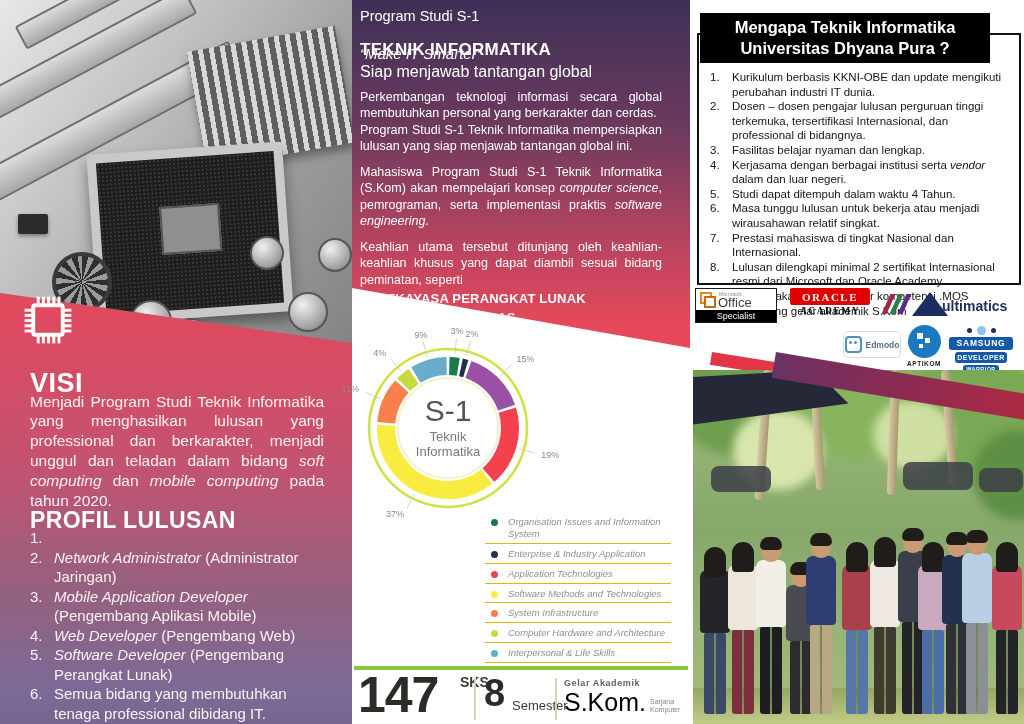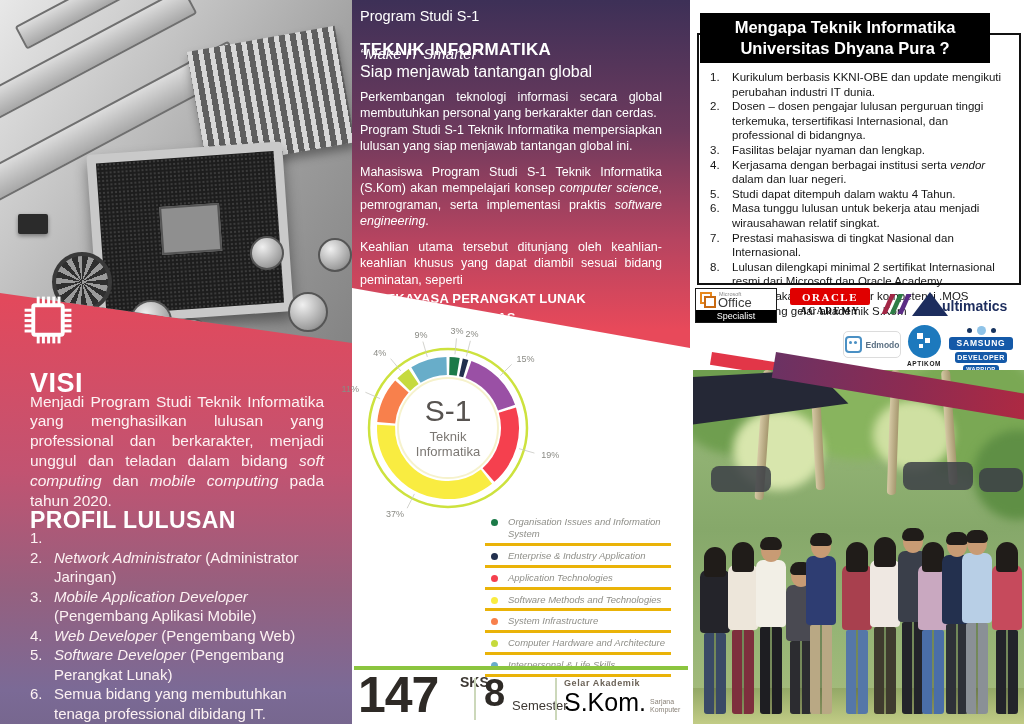--- a/index.html
+++ b/index.html
@@ -41,21 +41,21 @@
   .ptitle{position:absolute;left:8px;top:40px;font-size:17px;font-weight:bold;letter-spacing:.3px;}
   .tagline{position:absolute;left:8px;top:45px;font-size:15px;font-style:italic;}
   .subtitle{position:absolute;left:8px;top:63px;font-size:16px;}
   .mid-paras{position:absolute;left:8px;top:89px;width:302px;font-size:12.5px;line-height:1.3;text-align:justify;}
   .mid-paras p{margin:0;}
   .mid-paras p.gap{margin-top:10px;}
   .specs{margin-top:2px;font-size:13px;font-weight:bold;line-height:1.45;letter-spacing:.2px;}
   .specs .b{margin-right:5px;}
   .donut-wrap{position:absolute;left:-16px;top:316px;width:240px;height:224px;}
   .legend{position:absolute;left:133px;top:512px;width:186px;}
-  .legend .lrow{display:flex;align-items:flex-start;gap:10px;padding:4px 0 3px 6px;border-bottom:3px solid #eab308;}
+  .legend .lrow{display:flex;align-items:flex-start;gap:10px;padding:4px 0 3px 6px;border-bottom:1px solid #eab308;}
   .legend .dot{flex:none;width:7px;height:7px;border-radius:50%;margin-top:3px;}
   .legend .ltxt{font-size:9.5px;font-style:italic;color:#8f8f89;line-height:1.25;}
   .green-line{position:absolute;left:2px;top:666px;width:334px;height:4px;background:#8bc53f;}
   .stats{position:absolute;left:0;top:670px;width:338px;height:54px;color:#2e2a26;}
   .sks-val{position:absolute;left:6px;top:-4px;font-size:50px;font-weight:bold;letter-spacing:-1px;}
   .sks-unit{position:absolute;left:108px;top:4px;font-size:14px;font-weight:bold;color:#3d3833;}
   .vdiv{position:absolute;top:8px;width:2px;height:42px;background:#ccd8ba;}
   .sem-val{position:absolute;left:132px;top:2px;font-size:38px;font-weight:bold;}
   .sem-unit{position:absolute;left:160px;top:28px;font-size:13px;color:#3d3833;}
   .gelar-label{position:absolute;left:212px;top:8px;font-size:9px;color:#6b6257;letter-spacing:.6px;font-weight:bold;}

